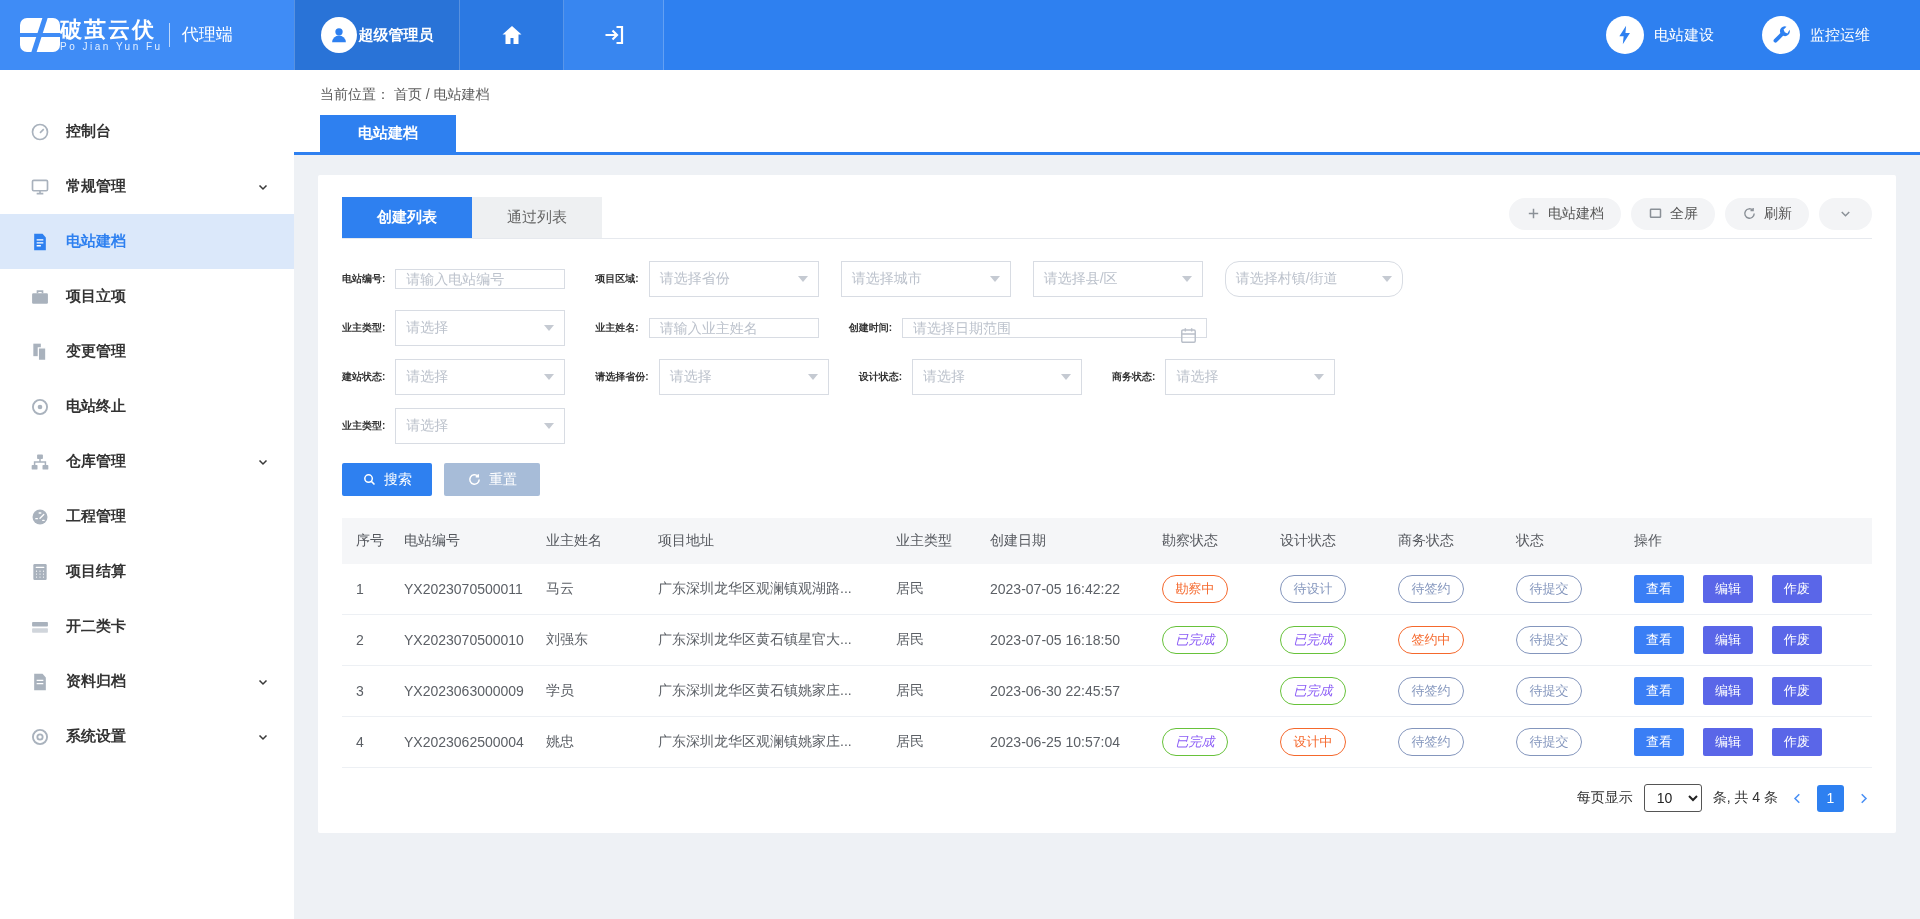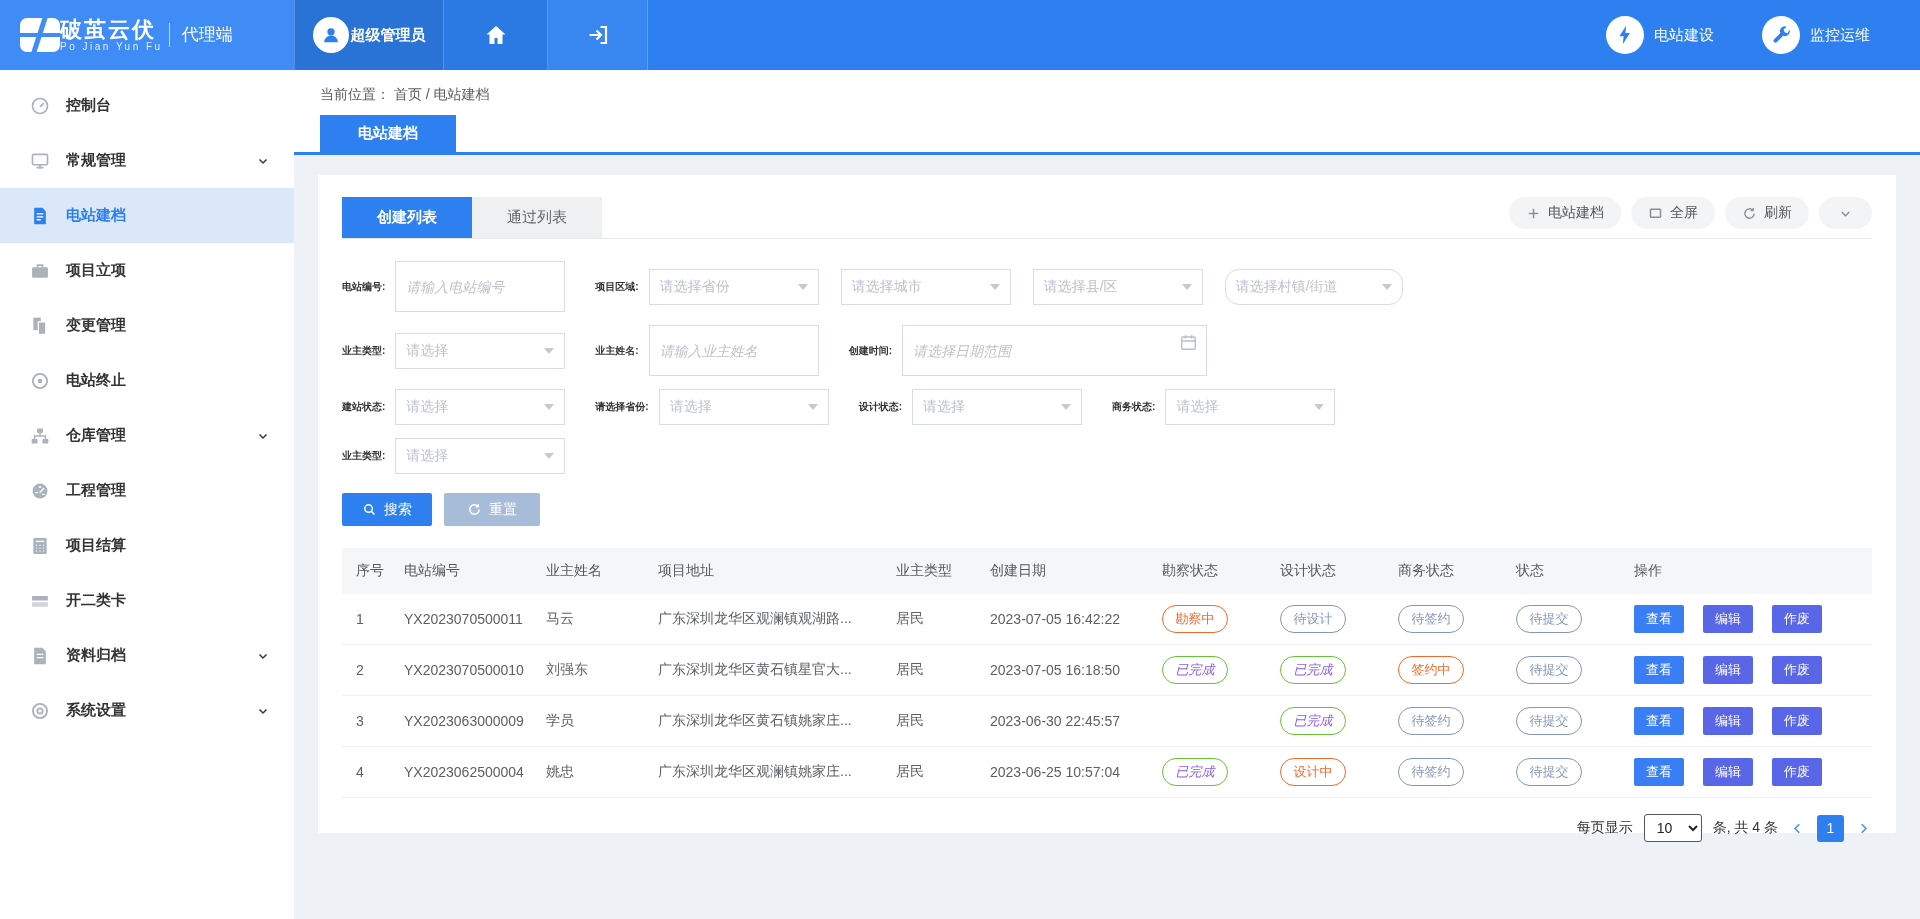--- a/index.html
+++ b/index.html
@@ -9,63 +9,63 @@
   
   .header { height:70px; background:#2e80f0; color:#fff; display:flex; align-items:stretch; }
   .brand { width:294px; background:#3f8cf6; display:flex; align-items:center; padding-left:20px; flex-shrink:0; }
   .logo-mark { width:40px; height:34px; background:#fff; border-radius:7px; position:relative; overflow:hidden; flex-shrink:0; }
   .logo-mark::before { content:""; position:absolute; left:-5px; right:-5px; top:15px; height:4px; background:#3f8cf6; }
   .logo-mark::after { content:""; position:absolute; top:-5px; bottom:-5px; left:17px; width:5px; background:#3f8cf6; transform:rotate(18deg); }
   .brand-text .t1 { font-size:22px; font-weight:bold; letter-spacing:2px; line-height:1.05; }
   .brand-text .t2 { font-size:10px; letter-spacing:2.5px; color:#e3efff; }
   .portal { margin-left:6px; padding-left:12px; border-left:1px solid rgba(255,255,255,.65); font-size:17px; align-self:center; height:24px; line-height:24px; }
   .hblock { display:flex; align-items:center; justify-content:center; border-right:1px solid rgba(255,255,255,.22); cursor:pointer; }
-  .user-block { width:150px; gap:2px; background:rgba(0,0,0,.10); border-left:1px solid rgba(255,255,255,.22); }
+  .user-block { width:166px; gap:2px; background:rgba(0,0,0,.10); border-left:1px solid rgba(255,255,255,.22); }
   .home-block { width:104px; background:rgba(0,0,0,.05); }
   .logout-block { width:100px; background:rgba(255,255,255,.05); }
   .avatar { width:36px; height:36px; border-radius:50%; background:#fff; color:#2e80f0; display:flex; align-items:center; justify-content:center; }
   .user-name { font-size:15px; font-weight:bold; }
   .header-right { margin-left:auto; display:flex; align-items:center; gap:48px; padding-right:50px; }
   .quick { display:flex; align-items:center; gap:10px; font-size:15px; cursor:pointer; }
   .quick-icon { width:38px; height:38px; border-radius:50%; background:#fff; color:#2e80f0; display:flex; align-items:center; justify-content:center; }
 
   
   .layout { display:flex; height:849px; }
-  .sidebar { width:294px; background:#fff; padding-top:8px; flex-shrink:0; }
+  .sidebar { width:294px; background:#fff; padding-top:34px; flex-shrink:0; }
   .side-item { height:55px; display:flex; align-items:center; gap:16px; padding:0 24px 0 30px; font-size:15px; font-weight:bold; color:#333; cursor:pointer; }
   .side-item .sicon { width:20px; height:20px; color:#a9b2bd; flex-shrink:0; display:flex; }
   .side-item.active { background:#dbe8fa; color:#2e80f0; }
   .side-item.active .sicon { color:#2e80f0; }
   .side-chev { margin-left:auto; color:#3a3a3a; display:flex; }
   .main { flex:1; display:flex; flex-direction:column; min-width:0; }
 
   
   .topbar { background:#fff; padding:16px 0 0 26px; }
   .breadcrumb { font-size:14px; color:#5c5c5c; margin-bottom:11px; }
   .breadcrumb .link { color:#5c5c5c; cursor:pointer; }
   .page-tab { display:inline-block; background:#2e80f0; color:#fff; font-size:15px; font-weight:bold; padding:9px 38px; }
   .blue-line { height:3px; background:#2e80f0; }
 
   
   .content { padding:20px 24px 0 24px; }
   .card { background:#fff; height:658px; padding:22px 24px; border-radius:2px; }
-  .card-head { display:flex; align-items:flex-start; border-bottom:1px solid #e6e9ee; }
+  .card-head { display:flex; align-items:center; border-bottom:1px solid #e6e9ee; }
   .ltab { padding:11px 35px; font-size:15px; cursor:pointer; }
   .ltab.active { background:#2e80f0; color:#fff; font-weight:bold; }
   .ltab.inactive { background:#eef0f2; color:#666; }
   .toolbar { margin-left:auto; display:flex; align-items:center; gap:10px; padding-bottom:8px; }
   .pill { background:#f3f4f6; border:none; border-radius:17px; height:32px; padding:0 17px; font-size:14px; color:#555; display:flex; align-items:center; gap:7px; cursor:pointer; font-family:inherit; }
   .pill .picon { display:flex; color:#8a9097; }
 
   
   .filters { padding-top:22px; display:flex; flex-direction:column; gap:13px; }
   .frow { display:flex; align-items:center; }
   .fgroup { display:flex; align-items:center; gap:10px; margin-right:30px; }
   .flabel { font-size:10px; font-weight:bold; color:#333; white-space:nowrap; }
-  .fbox { width:170px; height:51px; border:1px solid #d8dce3; background:#fff; font-size:14px; padding:0 10px; color:#333; font-family:inherit;font-style:italic; }
+  .fbox { width:170px; height:20px; border:1px solid #d8dce3; background:#fff; font-size:14px; padding:0 10px; color:#333; font-family:inherit; }
   .fbox::placeholder { color:#bcc2cc; }
   .fselect { width:170px; height:36px; border:1px solid #d8dce3; background:#fff; display:flex; align-items:center; justify-content:space-between; padding:0 10px; font-size:14px; color:#bcc2cc; cursor:pointer; }
   .fselect.wide { width:178px; }
   .caret { width:0; height:0; border-left:5px solid transparent; border-right:5px solid transparent; border-top:6px solid #c5cad2; }
   .date-wrap { position:relative; }
   .date-wrap .fbox { width:305px; padding-right:34px; }
   .cal-icon { position:absolute; right:9px; top:8px; display:flex; }
   .region-group .fselect { margin-right:12px;text-align:right; }
   .region-group .fselect:last-child { margin-right:7px;border-radius:14px; }
 

